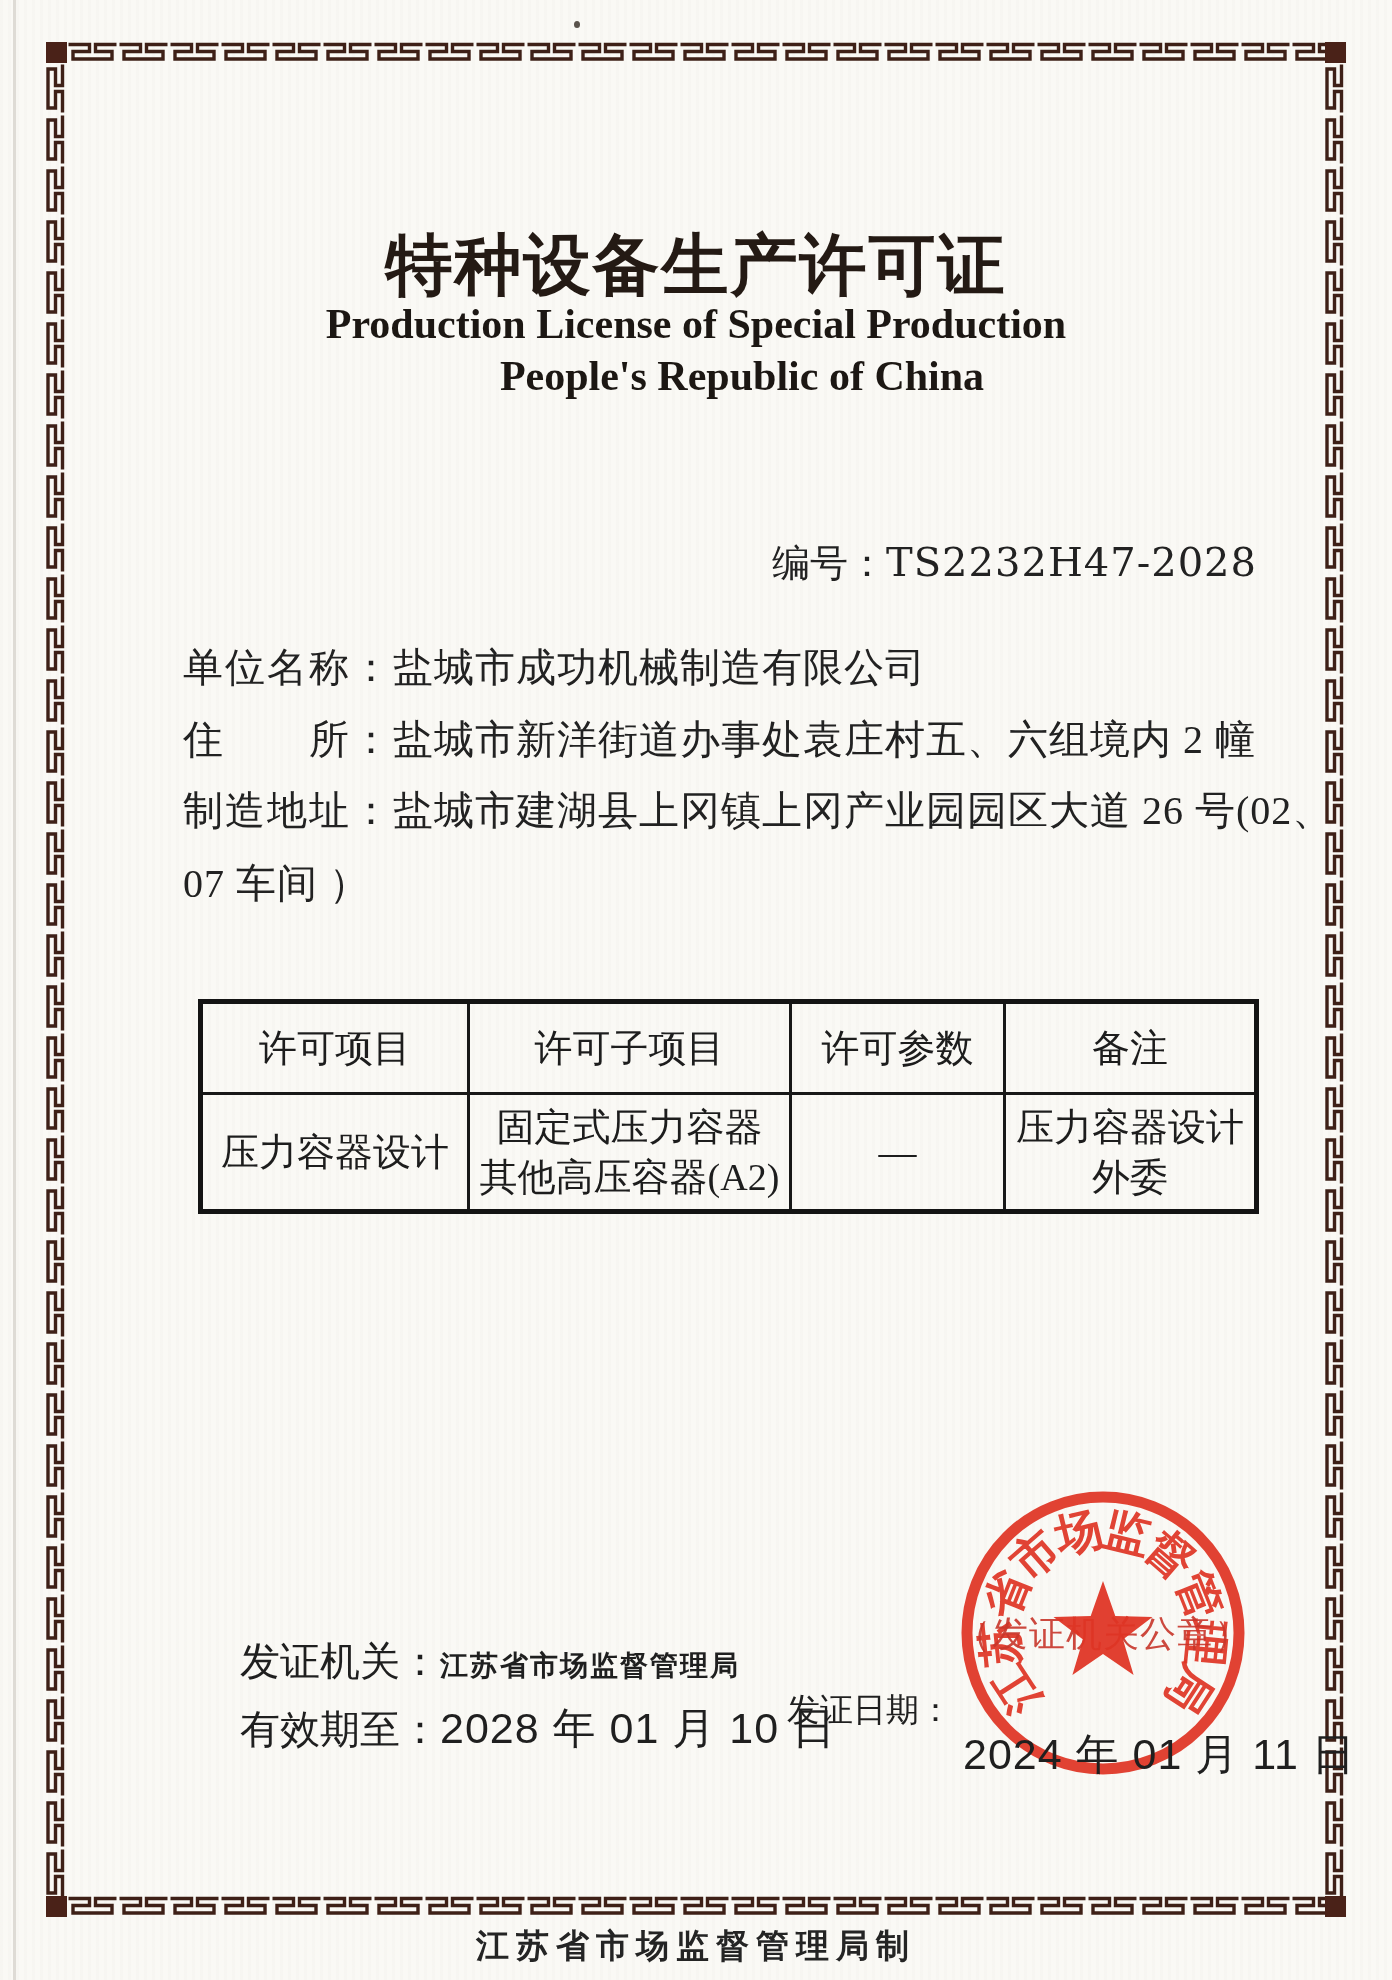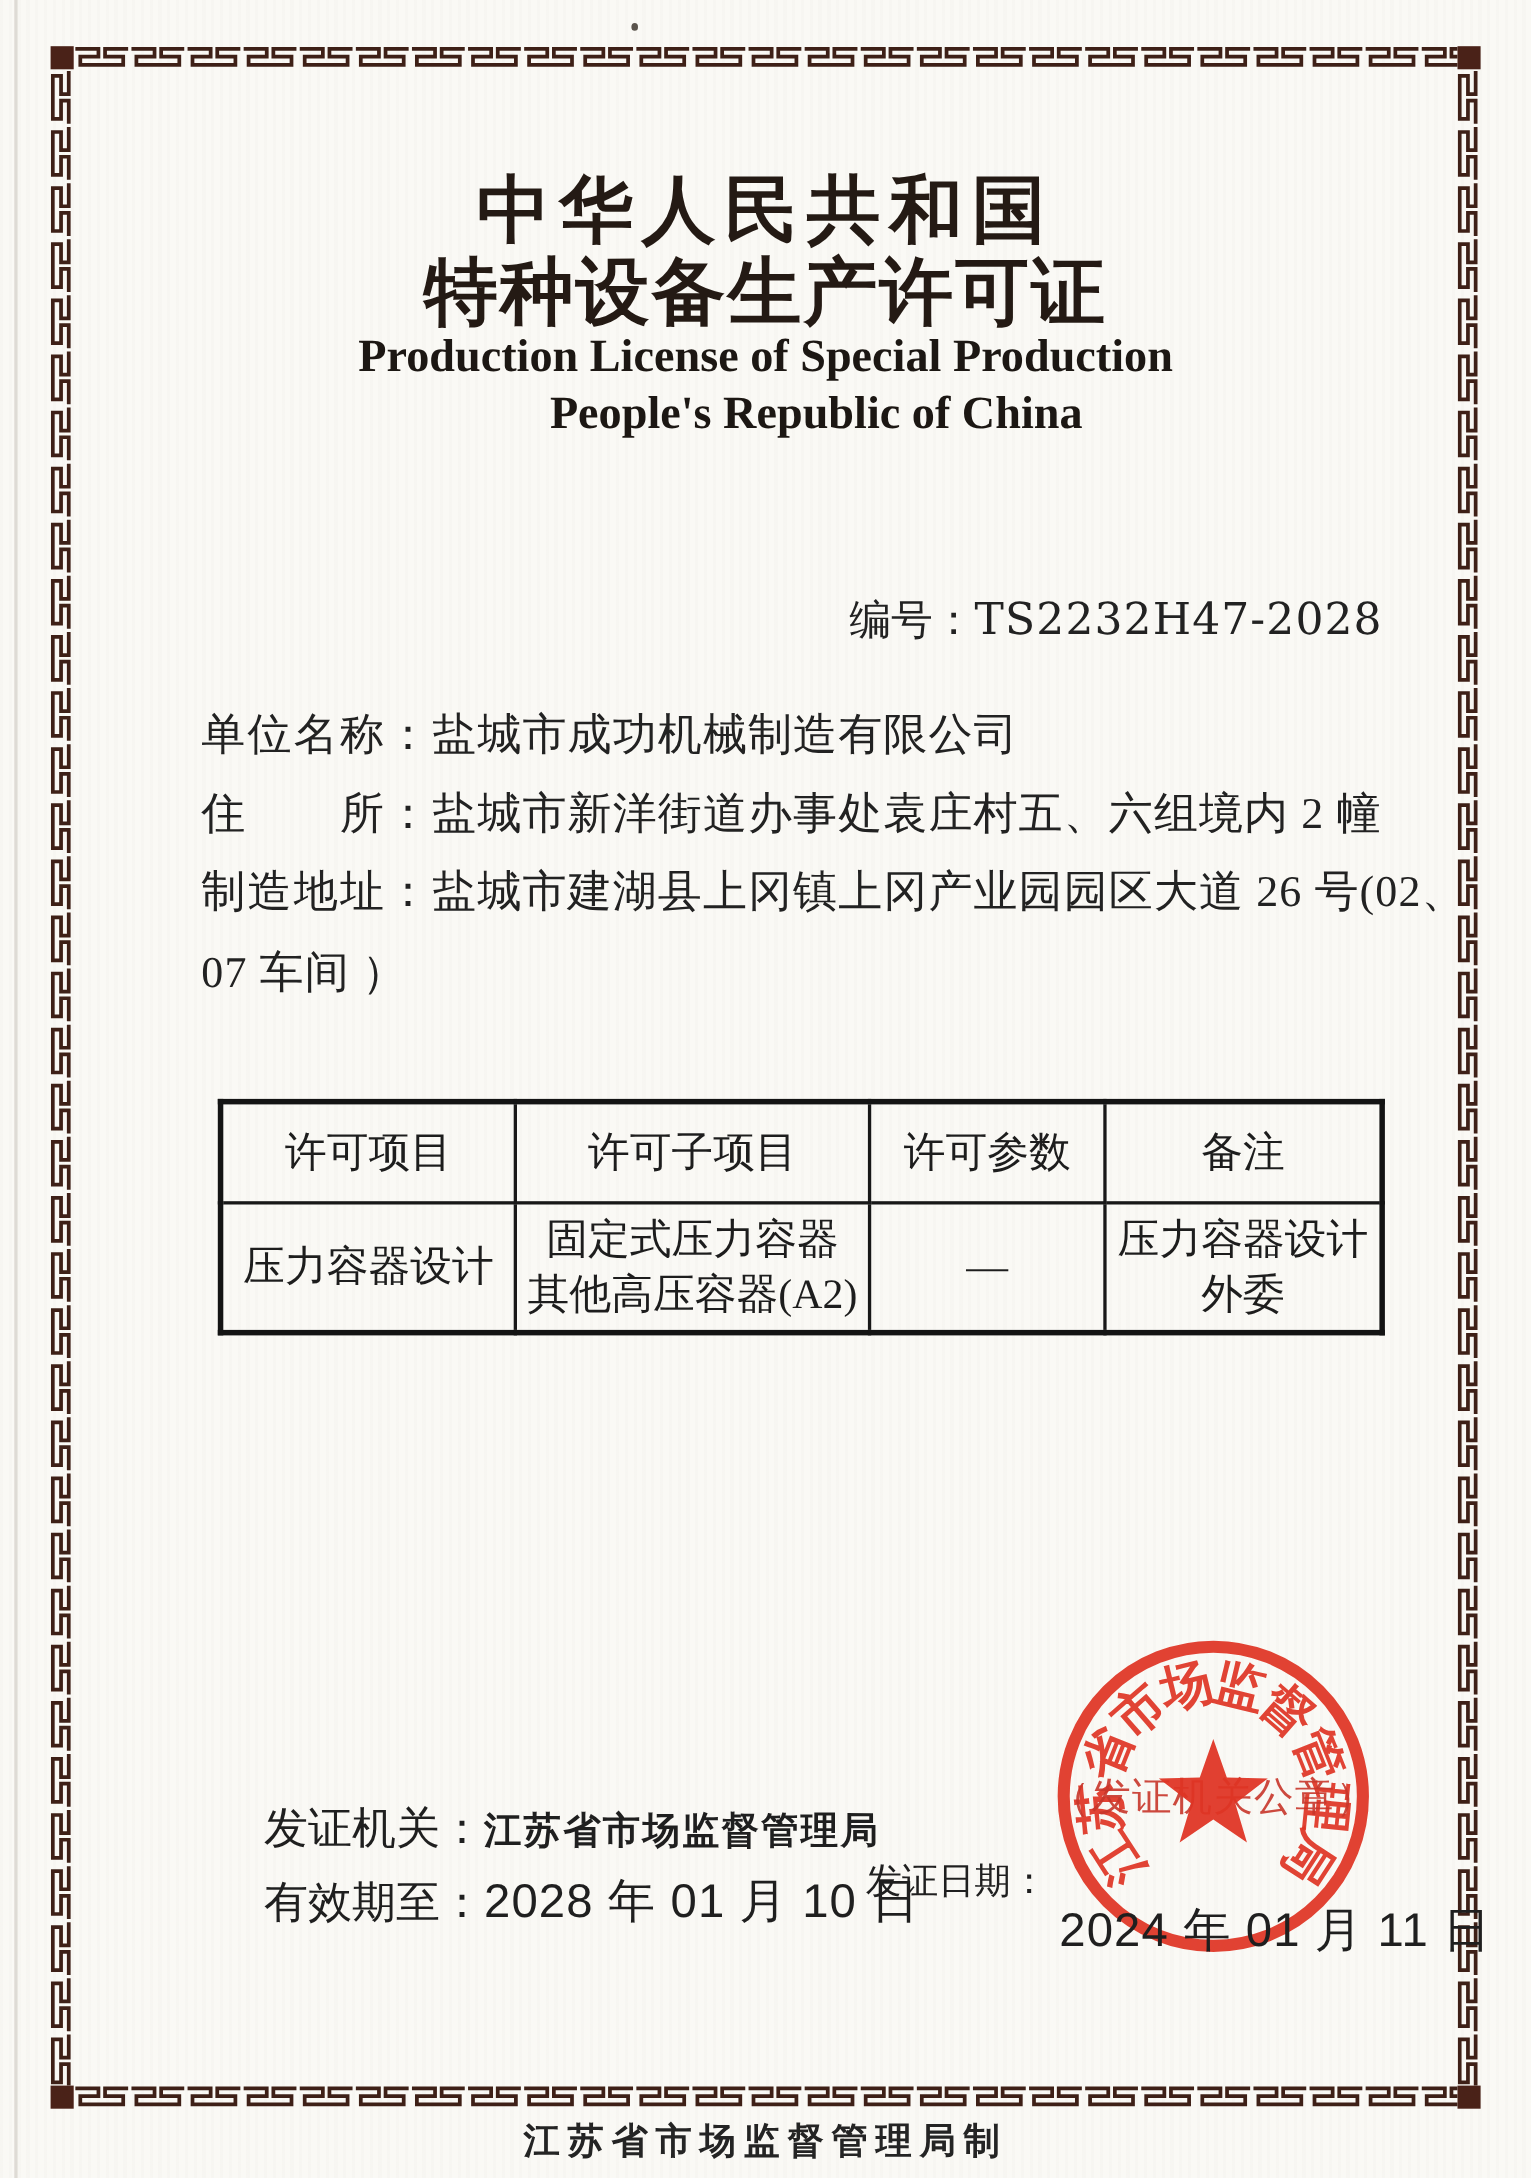--- a/index.html
+++ b/index.html
@@ -47,21 +47,21 @@
     font-weight:500;color:#1d1d1d;
     font-size:38px;line-height:1.32;
     white-space:pre-line;
     padding:0;
   }
   table.permit{border:5px solid #141414;}
   table.permit tr.hdr{height:92px;}
   table.permit tr.body{height:118px;}
   
   .authority-line{left:240px;top:1634px;font-size:40px;}
-  .authority-line .val{font-weight:700;font-size:34px;letter-spacing:2px;}
+  .authority-line .val{font-weight:700;font-size:28px;letter-spacing:2px;}
   .valid-line{left:240px;top:1700px;font-size:40px;}
   .date-sans{font-family:"Liberation Sans", sans-serif;font-size:43px;font-weight:500;letter-spacing:1px;}
   .issue-label{left:787px;top:1688px;font-size:33px;}
   .issue-date{left:963px;top:1726px;}
   .footer-line{
     left:0;top:1924px;width:1392px;text-align:center;
     font-size:33px;font-weight:600;letter-spacing:7px;color:#242424;
   }
   .speck{position:absolute;border-radius:50%;z-index:2;}
   .edge-line{position:absolute;left:13px;top:0;width:3px;height:1980px;background:#dedbd5;z-index:1;}
@@ -88,21 +88,20 @@
       </svg>
       <svg x="1325" y="63" width="21" height="1833">
         <path d="M1.5,2.5 h21 v7 h-16.5 v7.5 h21 M49.5,2.5 h-21 v7 h16.5 v7.5 h-21 M52.5,2.5 h21 v7 h-16.5 v7.5 h21 M100.5,2.5 h-21 v7 h16.5 v7.5 h-21 M103.5,2.5 h21 v7 h-16.5 v7.5 h21 M151.5,2.5 h-21 v7 h16.5 v7.5 h-21 M154.5,2.5 h21 v7 h-16.5 v7.5 h21 M202.5,2.5 h-21 v7 h16.5 v7.5 h-21 M205.5,2.5 h21 v7 h-16.5 v7.5 h21 M253.5,2.5 h-21 v7 h16.5 v7.5 h-21 M256.5,2.5 h21 v7 h-16.5 v7.5 h21 M304.5,2.5 h-21 v7 h16.5 v7.5 h-21 M307.5,2.5 h21 v7 h-16.5 v7.5 h21 M355.5,2.5 h-21 v7 h16.5 v7.5 h-21 M358.5,2.5 h21 v7 h-16.5 v7.5 h21 M406.5,2.5 h-21 v7 h16.5 v7.5 h-21 M409.5,2.5 h21 v7 h-16.5 v7.5 h21 M457.5,2.5 h-21 v7 h16.5 v7.5 h-21 M460.5,2.5 h21 v7 h-16.5 v7.5 h21 M508.5,2.5 h-21 v7 h16.5 v7.5 h-21 M511.5,2.5 h21 v7 h-16.5 v7.5 h21 M559.5,2.5 h-21 v7 h16.5 v7.5 h-21 M562.5,2.5 h21 v7 h-16.5 v7.5 h21 M610.5,2.5 h-21 v7 h16.5 v7.5 h-21 M613.5,2.5 h21 v7 h-16.5 v7.5 h21 M661.5,2.5 h-21 v7 h16.5 v7.5 h-21 M664.5,2.5 h21 v7 h-16.5 v7.5 h21 M712.5,2.5 h-21 v7 h16.5 v7.5 h-21 M715.5,2.5 h21 v7 h-16.5 v7.5 h21 M763.5,2.5 h-21 v7 h16.5 v7.5 h-21 M766.5,2.5 h21 v7 h-16.5 v7.5 h21 M814.5,2.5 h-21 v7 h16.5 v7.5 h-21 M817.5,2.5 h21 v7 h-16.5 v7.5 h21 M865.5,2.5 h-21 v7 h16.5 v7.5 h-21 M868.5,2.5 h21 v7 h-16.5 v7.5 h21 M916.5,2.5 h-21 v7 h16.5 v7.5 h-21 M919.5,2.5 h21 v7 h-16.5 v7.5 h21 M967.5,2.5 h-21 v7 h16.5 v7.5 h-21 M970.5,2.5 h21 v7 h-16.5 v7.5 h21 M1018.5,2.5 h-21 v7 h16.5 v7.5 h-21 M1021.5,2.5 h21 v7 h-16.5 v7.5 h21 M1069.5,2.5 h-21 v7 h16.5 v7.5 h-21 M1072.5,2.5 h21 v7 h-16.5 v7.5 h21 M1120.5,2.5 h-21 v7 h16.5 v7.5 h-21 M1123.5,2.5 h21 v7 h-16.5 v7.5 h21 M1171.5,2.5 h-21 v7 h16.5 v7.5 h-21 M1174.5,2.5 h21 v7 h-16.5 v7.5 h21 M1222.5,2.5 h-21 v7 h16.5 v7.5 h-21 M1225.5,2.5 h21 v7 h-16.5 v7.5 h21 M1273.5,2.5 h-21 v7 h16.5 v7.5 h-21 M1276.5,2.5 h21 v7 h-16.5 v7.5 h21 M1324.5,2.5 h-21 v7 h16.5 v7.5 h-21 M1327.5,2.5 h21 v7 h-16.5 v7.5 h21 M1375.5,2.5 h-21 v7 h16.5 v7.5 h-21 M1378.5,2.5 h21 v7 h-16.5 v7.5 h21 M1426.5,2.5 h-21 v7 h16.5 v7.5 h-21 M1429.5,2.5 h21 v7 h-16.5 v7.5 h21 M1477.5,2.5 h-21 v7 h16.5 v7.5 h-21 M1480.5,2.5 h21 v7 h-16.5 v7.5 h21 M1528.5,2.5 h-21 v7 h16.5 v7.5 h-21 M1531.5,2.5 h21 v7 h-16.5 v7.5 h21 M1579.5,2.5 h-21 v7 h16.5 v7.5 h-21 M1582.5,2.5 h21 v7 h-16.5 v7.5 h21 M1630.5,2.5 h-21 v7 h16.5 v7.5 h-21 M1633.5,2.5 h21 v7 h-16.5 v7.5 h21 M1681.5,2.5 h-21 v7 h16.5 v7.5 h-21 M1684.5,2.5 h21 v7 h-16.5 v7.5 h21 M1732.5,2.5 h-21 v7 h16.5 v7.5 h-21 M1735.5,2.5 h21 v7 h-16.5 v7.5 h21 M1783.5,2.5 h-21 v7 h16.5 v7.5 h-21 M1786.5,2.5 h21 v7 h-16.5 v7.5 h21 M1834.5,2.5 h-21 v7 h16.5 v7.5 h-21 M1837.5,2.5 h21 v7 h-16.5 v7.5 h21 M1885.5,2.5 h-21 v7 h16.5 v7.5 h-21 " fill="none" stroke="#3e2017" stroke-width="3.4" transform="translate(19 0) rotate(90)"></path>
       </svg>
       <rect x="46" y="42" width="21" height="21" fill="#4a2218"></rect>
       <rect x="1325" y="42" width="21" height="21" fill="#4a2218"></rect>
       <rect x="46" y="1896" width="21" height="21" fill="#4a2218"></rect>
       <rect x="1325" y="1896" width="21" height="21" fill="#4a2218"></rect>
     </svg>
 
-  <div class="abs txt title-cn" style="top:146px;font-size:67px;">中华人民共和国</div>
   <div class="abs txt title-cn" style="top:220px;font-size:67px;letter-spacing:2px;">特种设备生产许可证</div>
   <div class="abs txt title-en" style="top:300px;font-size:42px;">Production License of Special Production</div>
   <div class="abs txt title-en" style="top:352px;font-size:42px;padding-left:46px;">People's Republic of China</div>
 
   <div class="abs txt license-no">
     <span class="lbl">编号：</span><span class="num">TS2232H47-2028</span>
   </div>
 
   <div class="abs txt field-line" style="top:640px;">
     <span class="lbl">单位名称：</span><span>盐城市成功机械制造有限公司</span>

